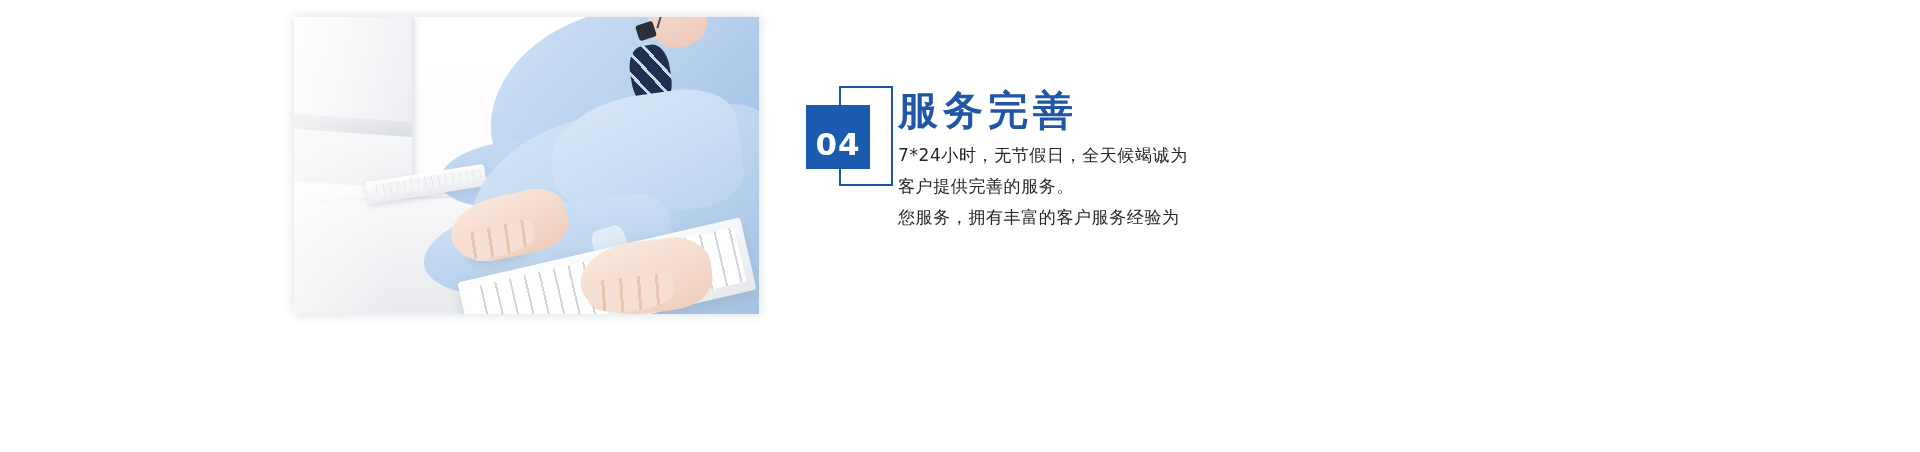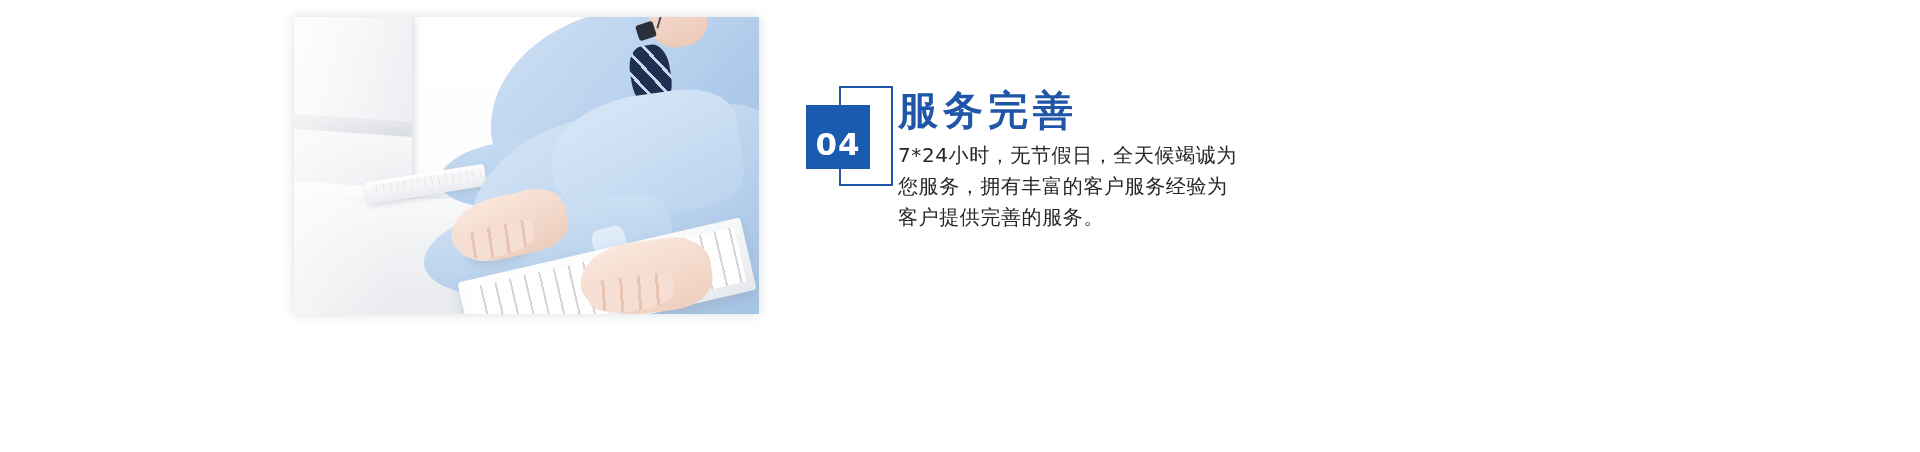--- a/index.html
+++ b/index.html
@@ -214,21 +214,21 @@
     font-family:"DejaVu Sans","Liberation Sans",sans-serif;
   }
 
   .title{
     position:absolute;left:92px;top:2px;
     color:#1f56a8;font-size:40px;font-weight:bold;
     letter-spacing:5px;line-height:1.1;white-space:nowrap;
   }
   .desc{
     position:absolute;left:92px;top:54px;width:420px;
-    color:#262626;font-size:20px;line-height:31px;letter-spacing:.6px;
+    color:#262626;font-size:17px;line-height:31px;letter-spacing:.6px;
   }
   .desc-line{display:block;white-space:nowrap;}
 </style>
 </head>
 <body>
 
 <div class="stage">
 
   <div class="photo-frame">
     <div class="photo">
@@ -272,18 +272,18 @@
     <div class="badge-wrap">
       <div class="badge-outline"></div>
       <div class="badge-square"></div>
       <div class="badge-num">04</div>
     </div>
 
     <div class="title">服务完善</div>
 
     <div class="desc">
       <span class="desc-line">7*24小时，无节假日，全天候竭诚为</span>
+      <span class="desc-line">客户提供完善的服务。</span>
       <span class="desc-line">您服务，拥有丰富的客户服务经验为</span>
-      <span class="desc-line">客户提供完善的服务。</span>
     </div>
 
   </div>
 </div>
 
 </body></html>

